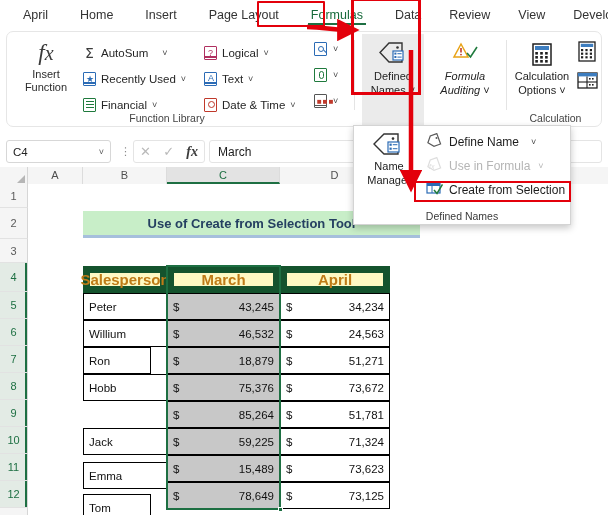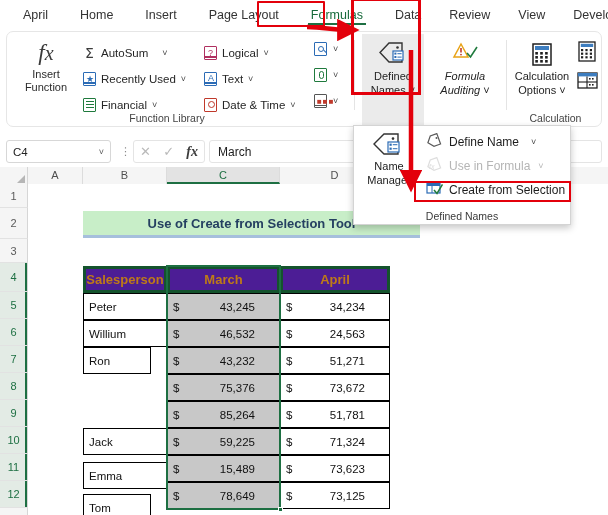--- a/index.html
+++ b/index.html
@@ -155,34 +155,34 @@
   }
 
   .gridbody{ position:absolute; left:28px; top:17px; right:0; bottom:0; background:#fff; }
 
   .title-banner{
     position:absolute; background:#c8eec8; border-bottom:3px solid #a6bfdc;
     display:flex; align-items:center; justify-content:center;
     font-weight:bold; font-size:13px; color:#254061;
   }
   .th{
-    position:absolute; background:#4c1d95; border:3px solid #14532d;
+    position:absolute; background:#fef9c3; border:7px solid #14532d;
     display:flex; align-items:center; justify-content:center;
-    font-weight:bold; font-size:13px; color:#bf7b17;
+    font-weight:bold; font-size:15px; color:#bf7b17;
   }
   .td-name{
     position:absolute; background:#ffffff; border:1px solid #000;
     display:flex; align-items:center; padding-left:5px; font-size:11.5px; color:#111;
   }
   .td-num{
     position:absolute; border:1px solid #000;
     display:flex; align-items:center; font-size:11.5px; color:#111;
   }
   .td-num .dollar{ padding-left:5px; }
-  .td-num .val{ margin-left:auto; padding-right:24px; }
+  .td-num .val{ margin-left:auto; padding-right:5px; }
   .td-num.marchcol{ background:#c8c8c8; }
   .td-num.aprilcol{ background:#ffffff; }
 
   .selbox{
     position:absolute; border:2px solid #1d6f42; pointer-events:none; z-index:12;
   }
   .selhandle{
     position:absolute; width:5px; height:5px; background:#1d6f42;
     border:1px solid #fff; z-index:13;
   }
@@ -524,27 +524,30 @@
     <div class="td-num aprilcol" style="left:252px; top:136px; width:110px; height:27px;">
         <span class="dollar">$</span>
         <span class="val">24,563</span>
       </div>
 
     <div class="td-name" style="left:55px;  top:163px; width:68px;  height:27px;">
         <span>Ron</span>
       </div>
     <div class="td-num marchcol" style="left:139px; top:163px; width:113px; height:27px;">
         <span class="dollar">$</span>
-        <span class="val">43,232</span>
+        <span class="val">18,879</span>
       </div>
     <div class="td-num aprilcol" style="left:252px; top:163px; width:110px; height:27px;">
         <span class="dollar">$</span>
         <span class="val">51,271</span>
       </div>
 
+    <div class="td-name" style="left:55px;  top:190px; width:84px;  height:27px;">
+        <span>Hobb</span>
+      </div>
     <div class="td-num marchcol" style="left:139px; top:190px; width:113px; height:27px;">
         <span class="dollar">$</span>
         <span class="val">75,376</span>
       </div>
     <div class="td-num aprilcol" style="left:252px; top:190px; width:110px; height:27px;">
         <span class="dollar">$</span>
         <span class="val">73,672</span>
       </div>
 
     <div class="td-num marchcol" style="left:139px; top:217px; width:113px; height:27px;">

